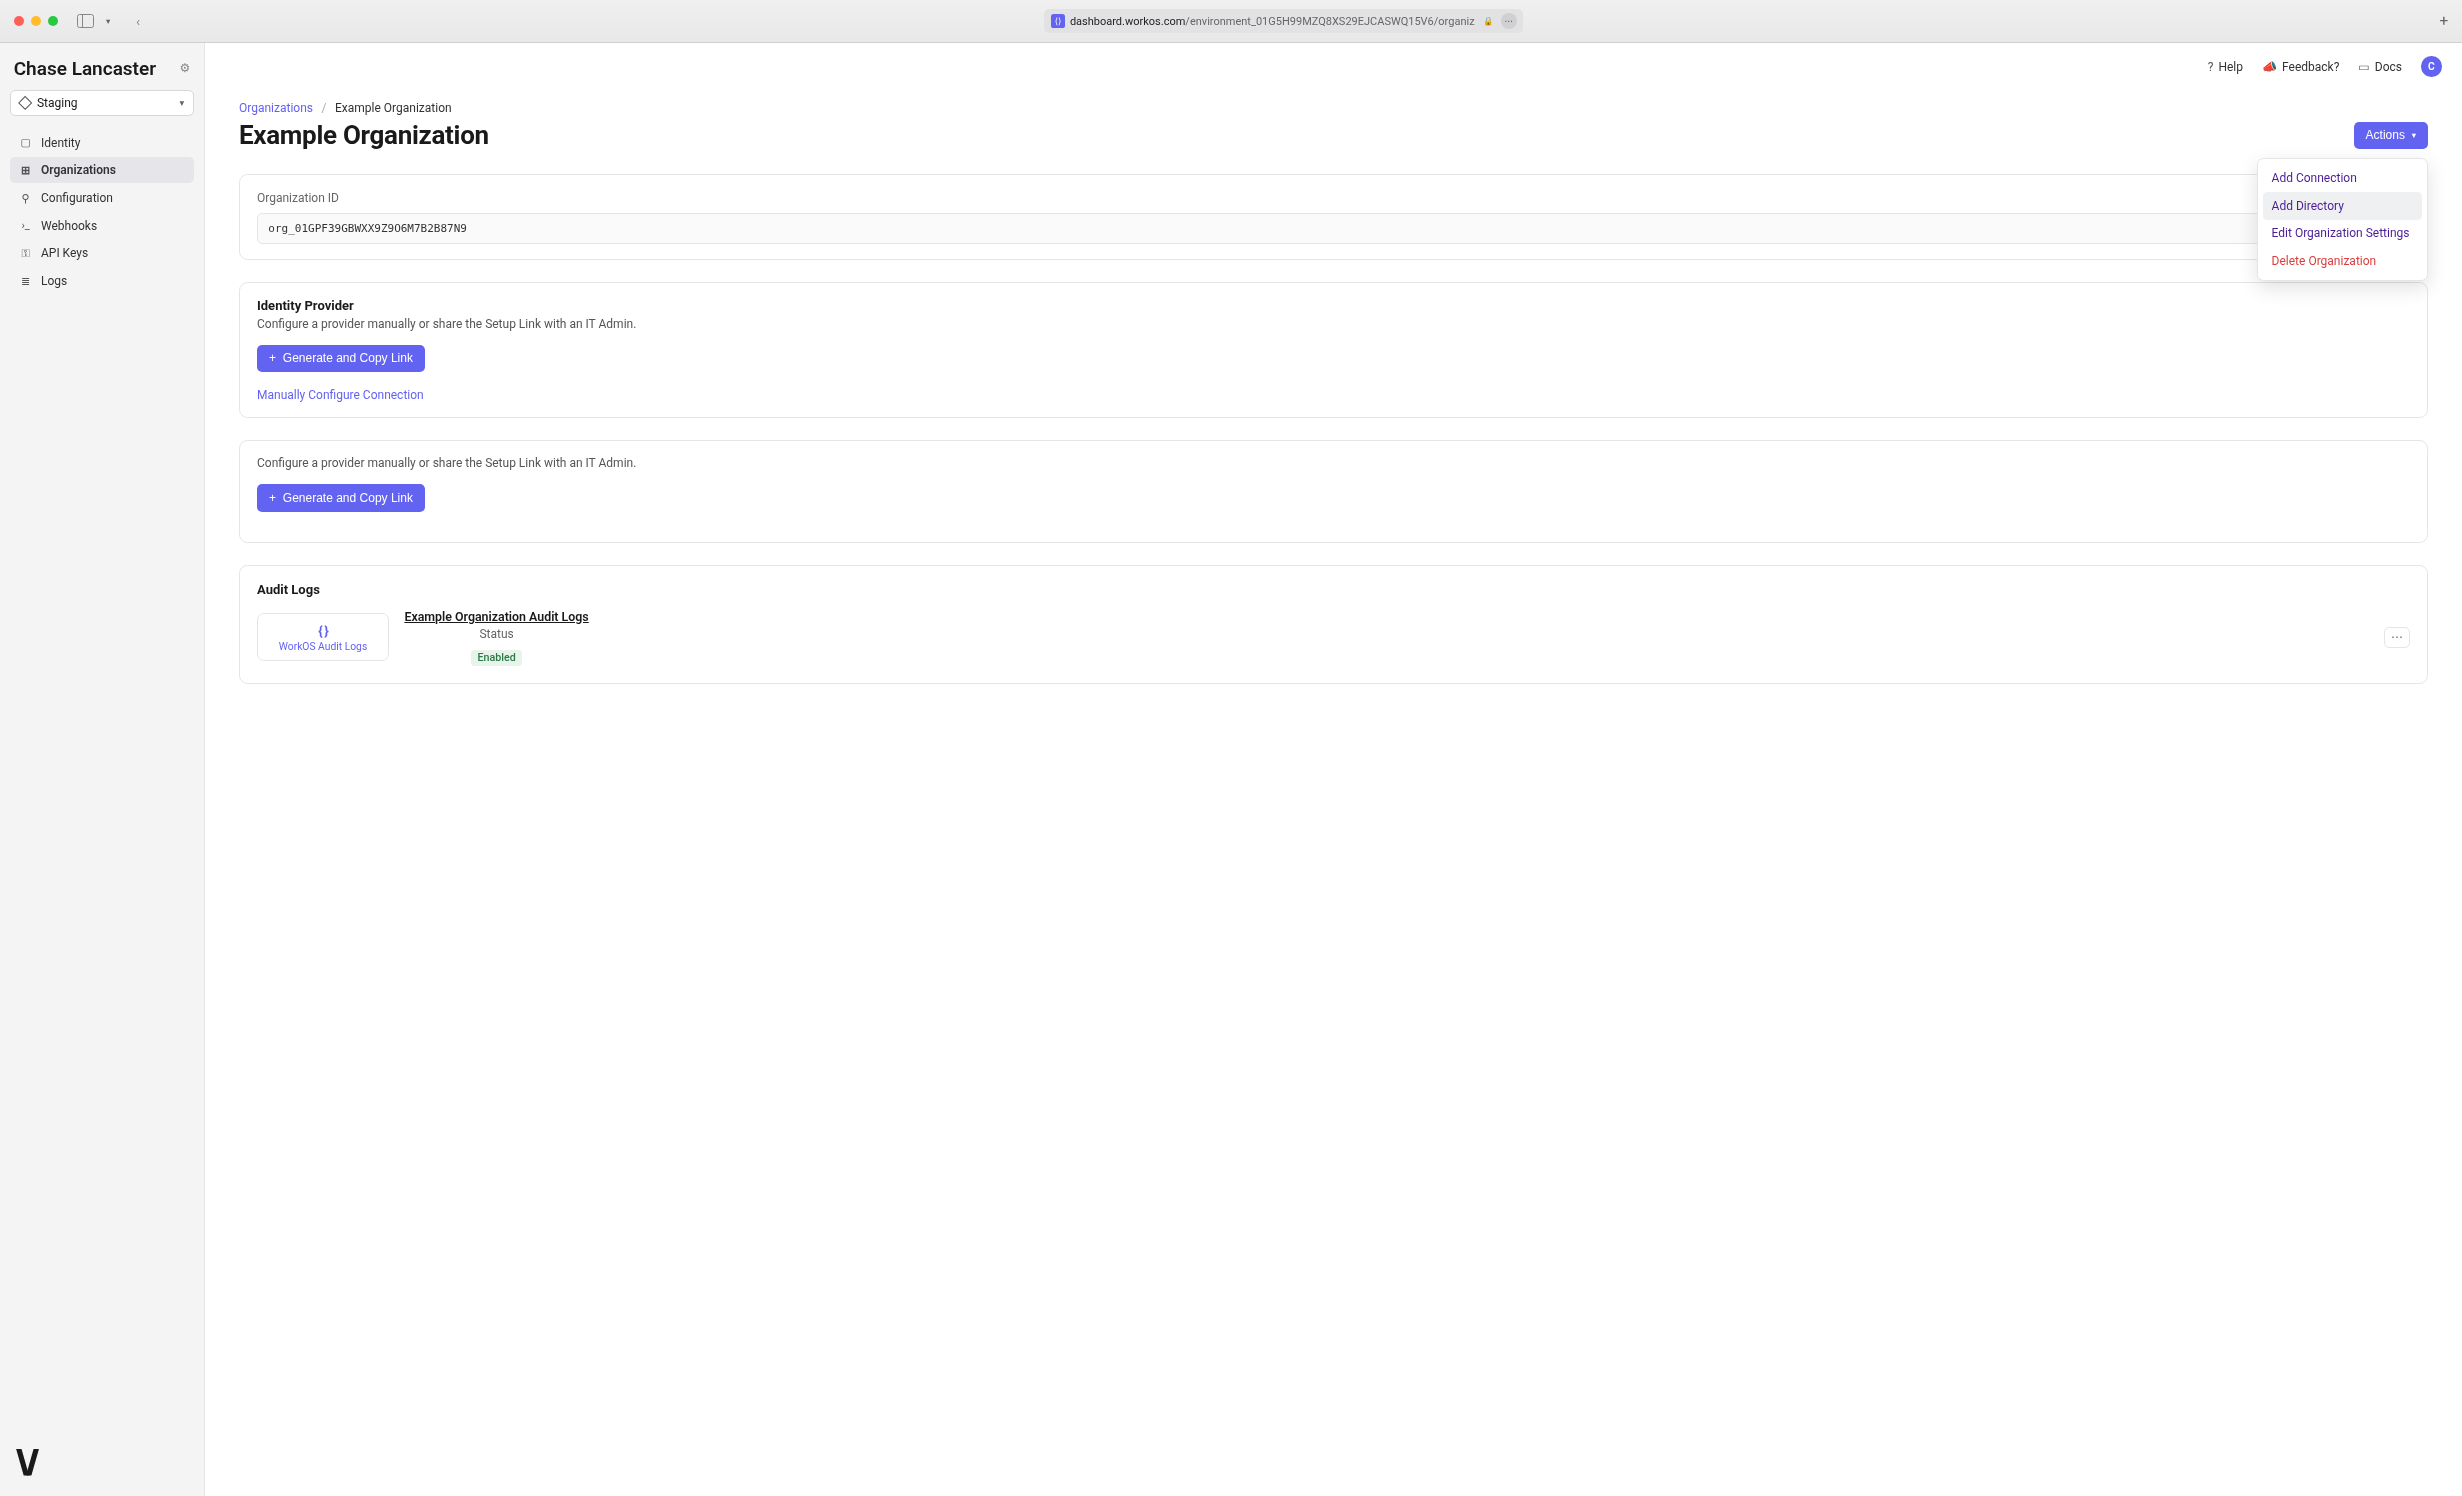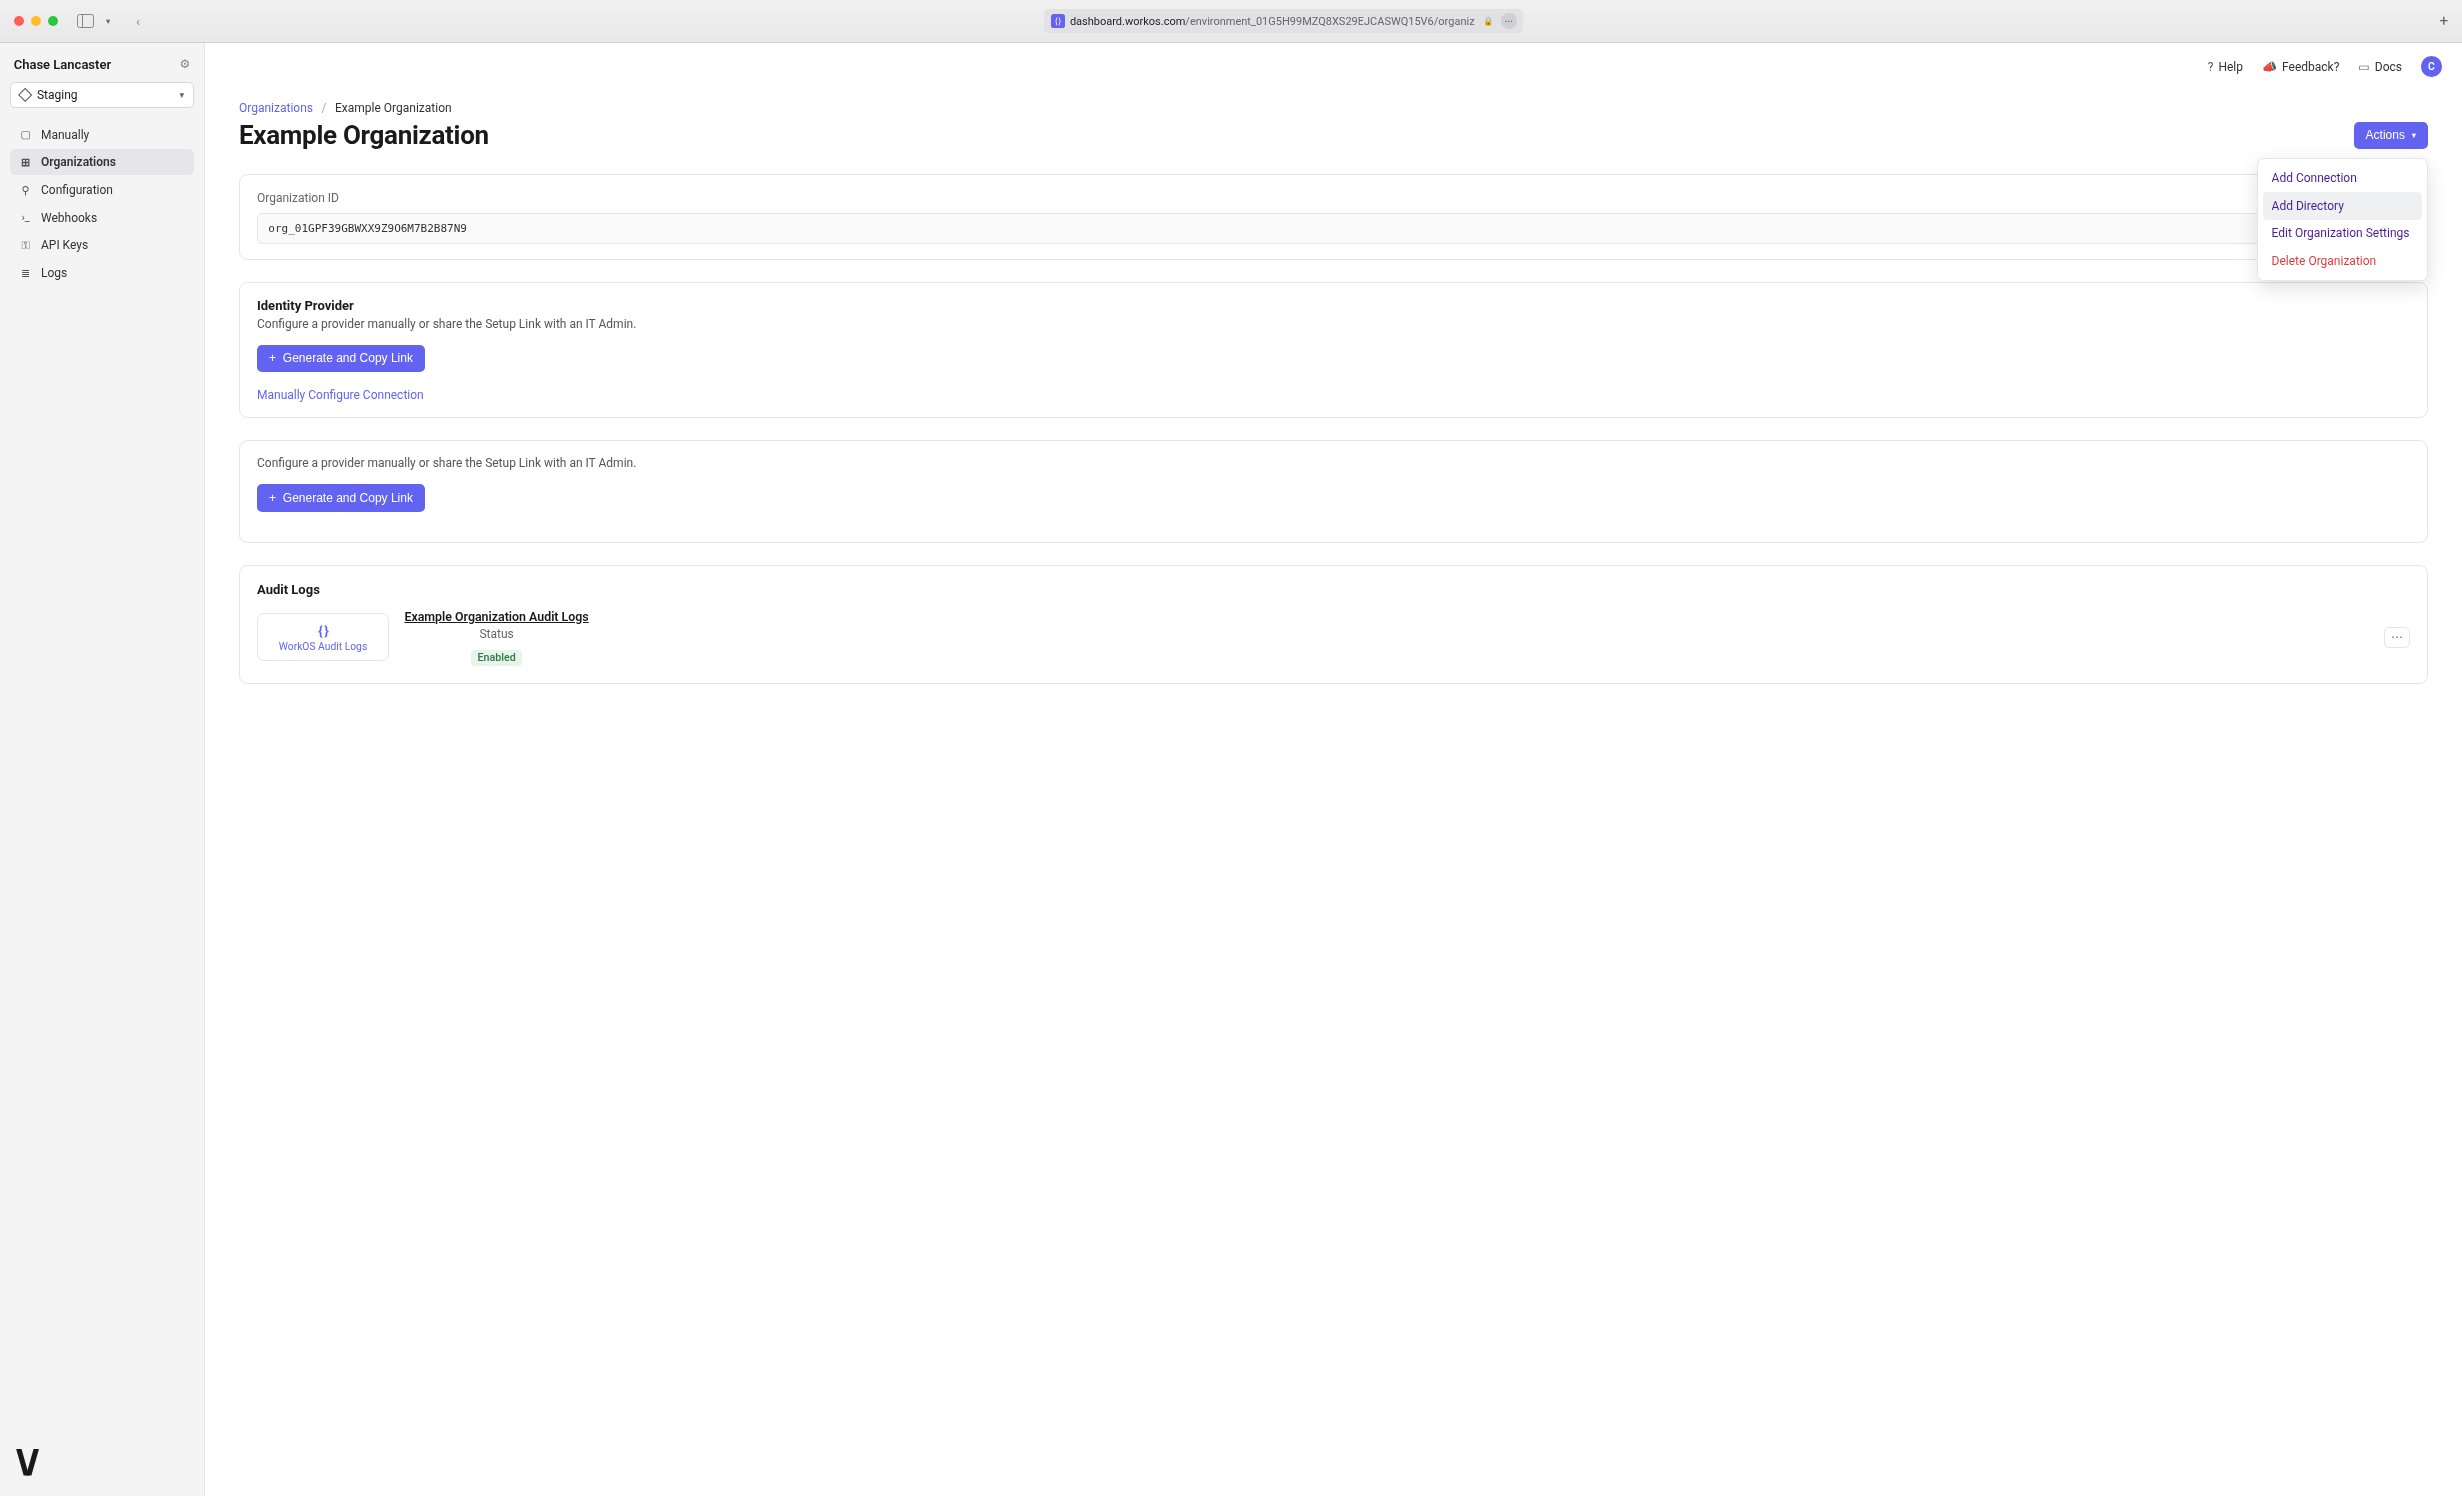--- a/index.html
+++ b/index.html
@@ -61,21 +61,21 @@
     
     .app { display:flex; height: calc(100vh - 43px); }
     .sidebar {
       width: 205px;
       background: #f4f4f5;
       border-right: 0.9px solid #e5e5e7;
       display:flex; flex-direction:column;
       padding: 13.7px 10.3px;
     }
     .sb-header { display:flex; align-items:center; justify-content:space-between; margin-bottom:10.3px; padding:0 3.4px; }
-    .sb-header .name { font-weight:600; font-size:13px; }
+    .sb-header .name { font-weight:600; font-size:19px; }
     .gear-icon { color:#888; cursor:pointer; }
     .env-select {
       border:0.9px solid #d8d8dc; background:#fff; border-radius:5.1px;
       height:26px; display:flex; align-items:center; padding:0 8.5px;
       justify-content:space-between; margin-bottom:13.7px; cursor:pointer;
     }
     .env-select .left { display:flex; align-items:center; gap:6.8px; }
     .cube-icon { width:10.3px; height:10.3px; border:1.3px solid #555; transform:rotate(45deg); }
     .env-select .chev { color:#666; font-size:9.4px; }
 
@@ -200,21 +200,21 @@
     <div class="env-select">
       <div class="left">
         <span class="cube-icon"></span>
         <span>Staging</span>
       </div>
       <span class="chev">▾</span>
     </div>
     <nav class="sb-nav">
       <div class="sb-item">
         <span class="ic">▢</span>
-        <span>Manually</span>
+        <span>Identity</span>
       </div>
       <div class="sb-item active">
         <span class="ic">⊞</span>
         <span>Organizations</span>
       </div>
       <div class="sb-item">
         <span class="ic">⚲</span>
         <span>Configuration</span>
       </div>
       <div class="sb-item">

